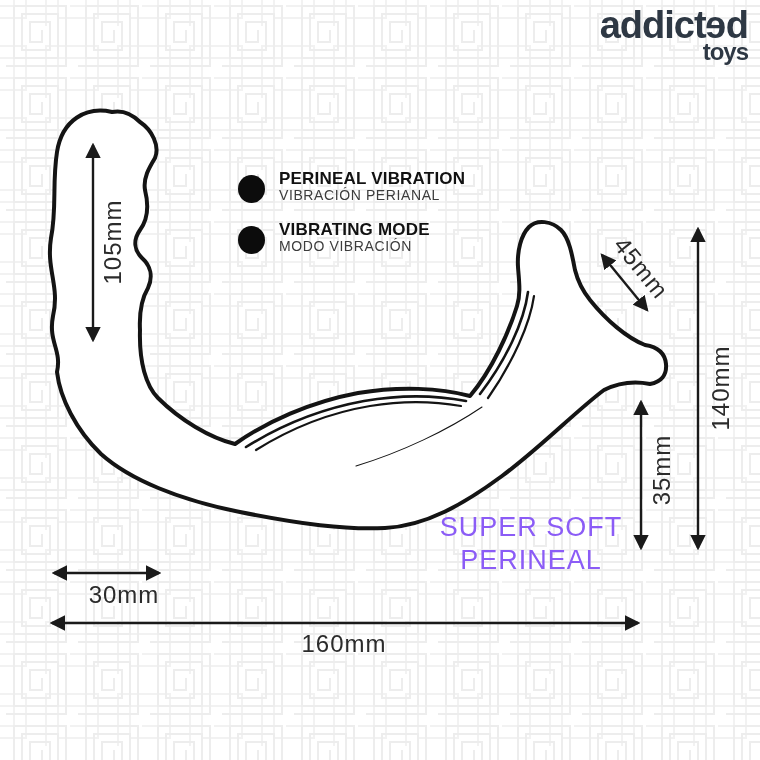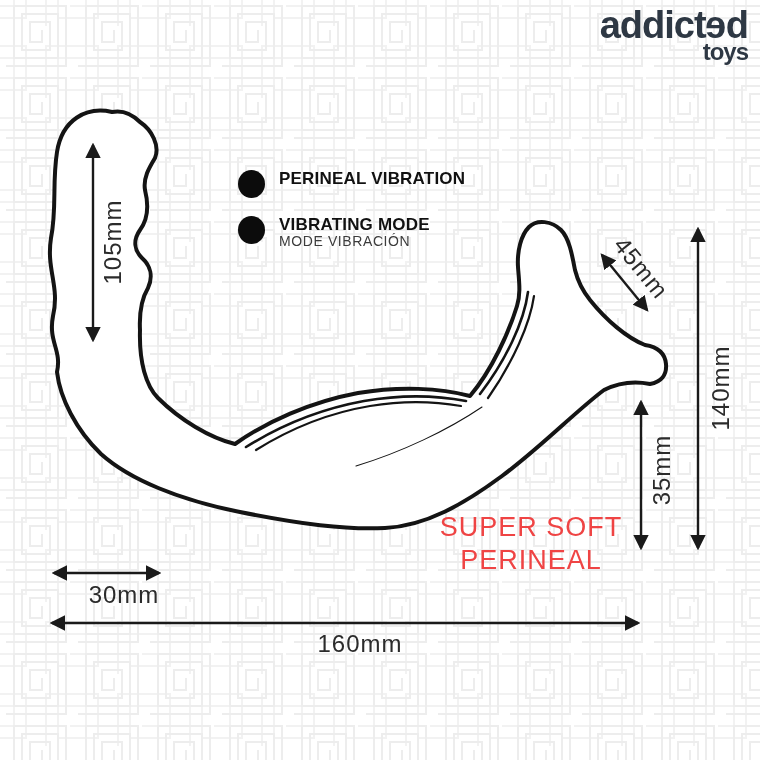--- a/index.html
+++ b/index.html
@@ -12,35 +12,35 @@
   
   .logo{
     position:absolute;top:6px;right:12px;text-align:right;
     color:#2e3844;font-weight:bold;line-height:1;letter-spacing:-1px;
   }
   .logo .l1{font-size:38px;}
   .logo .l2{font-size:24px;margin-top:-4px;}
   .flip-e{display:inline-block;transform:scaleX(-1);}
   
   .features{position:absolute;left:238px;top:170px;}
-  .feature-row{display:flex;align-items:flex-start;margin-bottom:18px;}
+  .feature-row{display:flex;align-items:flex-end;margin-bottom:18px;}
   .bullet{width:27px;height:28px;border-radius:50%;background:#0c0c0c;flex:0 0 27px;margin-right:14px;}
   .feature-title{font-size:17px;font-weight:bold;color:#111;letter-spacing:.2px;line-height:17px;white-space:nowrap;}
   .feature-sub{font-size:14px;font-weight:400;color:#3c3c3c;letter-spacing:.6px;line-height:16px;white-space:nowrap;}
   
   .dim{
     position:absolute;font-size:24px;font-weight:400;color:#2b2b2b;letter-spacing:1px;
     white-space:nowrap;transform:translate(-50%,-50%);
   }
   .dim.rot-ccw{transform:translate(-50%,-50%) rotate(-90deg);}
   .dim.rot-45{transform:translate(-50%,-50%) rotate(51deg);}
   
   .material{
     position:absolute;left:421px;top:511px;width:220px;text-align:center;
-    font-size:27px;letter-spacing:1px;color:#ef4444;line-height:33px;font-weight:400;
+    font-size:27px;letter-spacing:1px;color:#8b5cf6;line-height:33px;font-weight:400;
   }
 </style>
 </head>
 <body>
 
 <div class="stage">
 
   <svg class="layer" width="760" height="760" aria-hidden="true">
     <defs>
       <pattern id="maze" patternUnits="userSpaceOnUse" width="72" height="72">
@@ -115,36 +115,37 @@
   <div class="logo">
     <div class="l1"><span>addict</span><span class="flip-e">e</span><span>d</span></div>
     <div class="l2">toys</div>
   </div>
 
   <div class="features">
     <div class="feature-row">
       <span class="bullet"></span>
       <span>
         <div class="feature-title">PERINEAL VIBRATION</div>
+        <div class="feature-sub">VIBRACIÓN PERIANAL</div>
       </span>
     </div>
     <div class="feature-row">
       <span class="bullet"></span>
       <span>
         <div class="feature-title">VIBRATING MODE</div>
-        <div class="feature-sub">MODE VIBRACIÓN</div>
+        <div class="feature-sub">MODO VIBRACIÓN</div>
       </span>
     </div>
   </div>
 
   <div class="dim rot-ccw" style="left:113px;top:242px;">105mm</div>
   <div class="dim rot-45" style="left:641px;top:268px;">45mm</div>
   <div class="dim rot-ccw" style="left:721px;top:388px;">140mm</div>
   <div class="dim rot-ccw" style="left:662px;top:470px;">35mm</div>
   <div class="dim" style="left:124px;top:595px;">30mm</div>
-  <div class="dim" style="left:360px;top:644px;">160mm</div>
+  <div class="dim" style="left:344px;top:644px;">160mm</div>
 
   <div class="material">
     <div>SUPER SOFT</div>
     <div>PERINEAL</div>
   </div>
 
 </div>
 
 </body></html>

